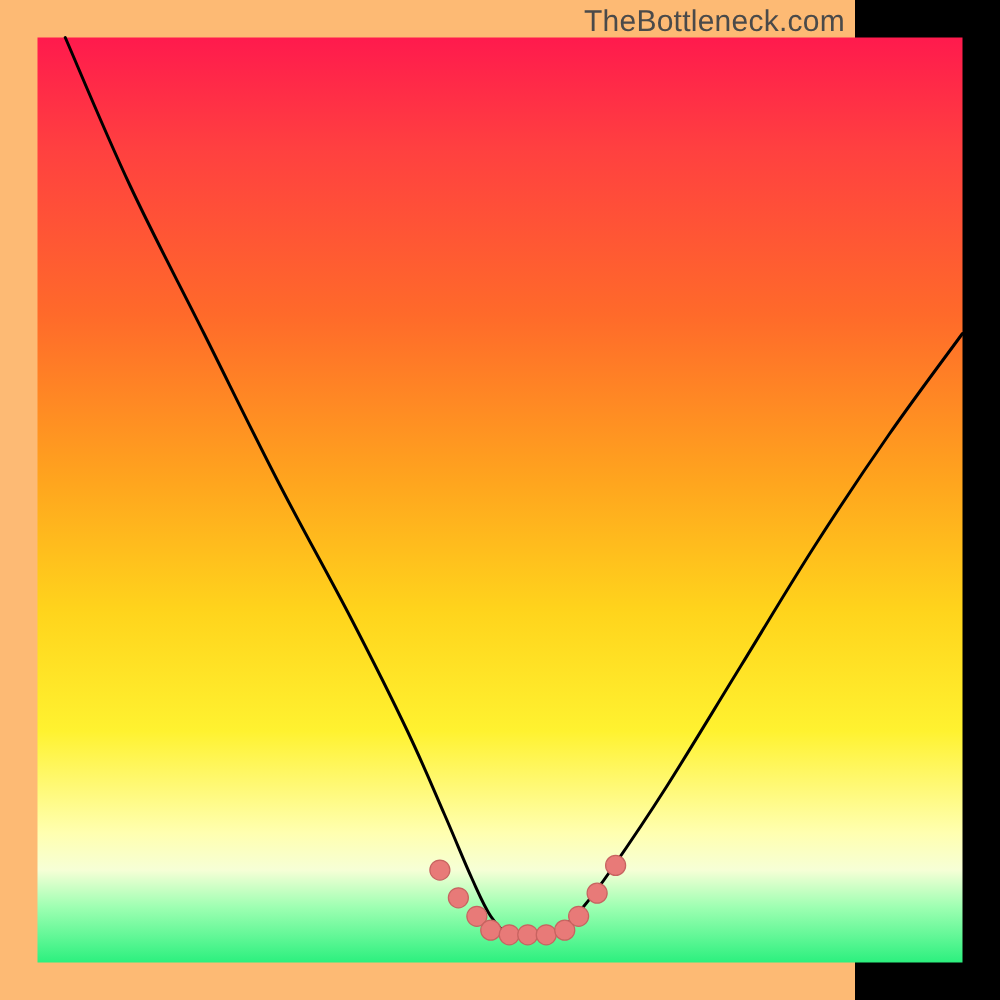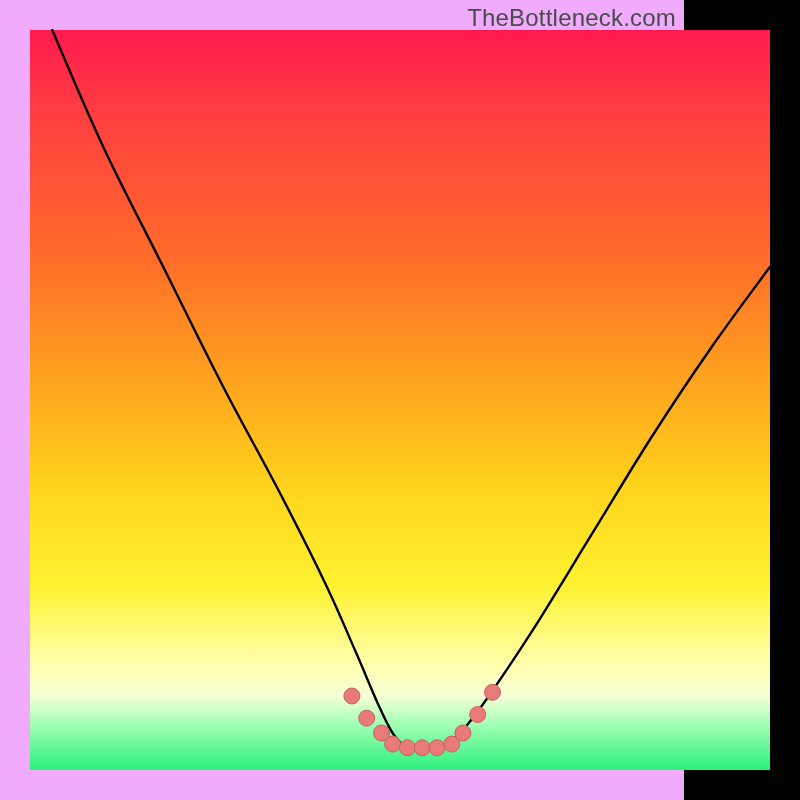--- a/index.html
+++ b/index.html
@@ -10,21 +10,21 @@
     background: #000;
     overflow: hidden;
     font-family: Arial, Helvetica, sans-serif;
   }
   .frame {
     position: absolute;
     left: 0;
     top: 0;
     width: 684px;
     height: 800px;
-    background: #f0abfc;
+    background: #fdba74;
   }
   .plot {
     position: absolute;
     left: 30px;
     top: 30px;
     width: 740px;
     height: 740px;
     
     background: linear-gradient(
       to bottom,

